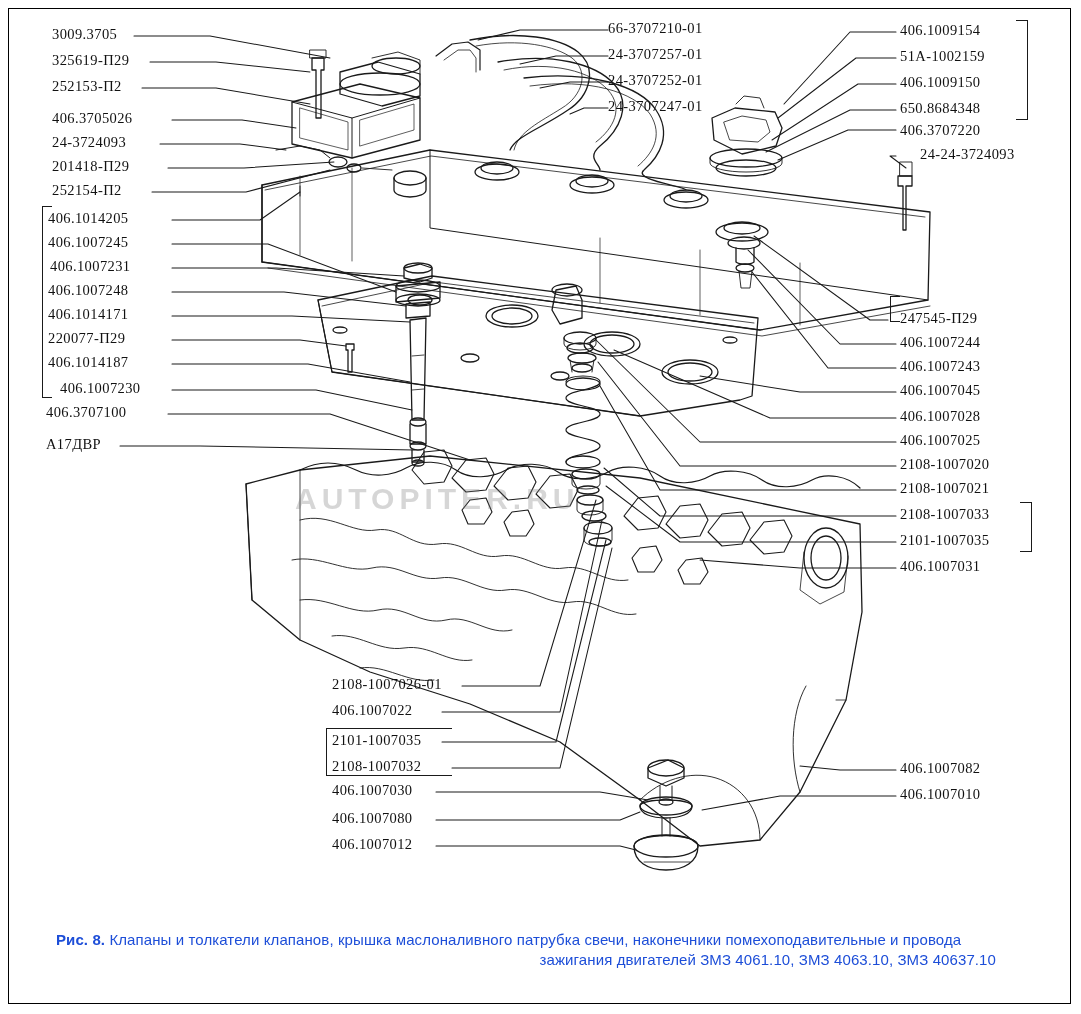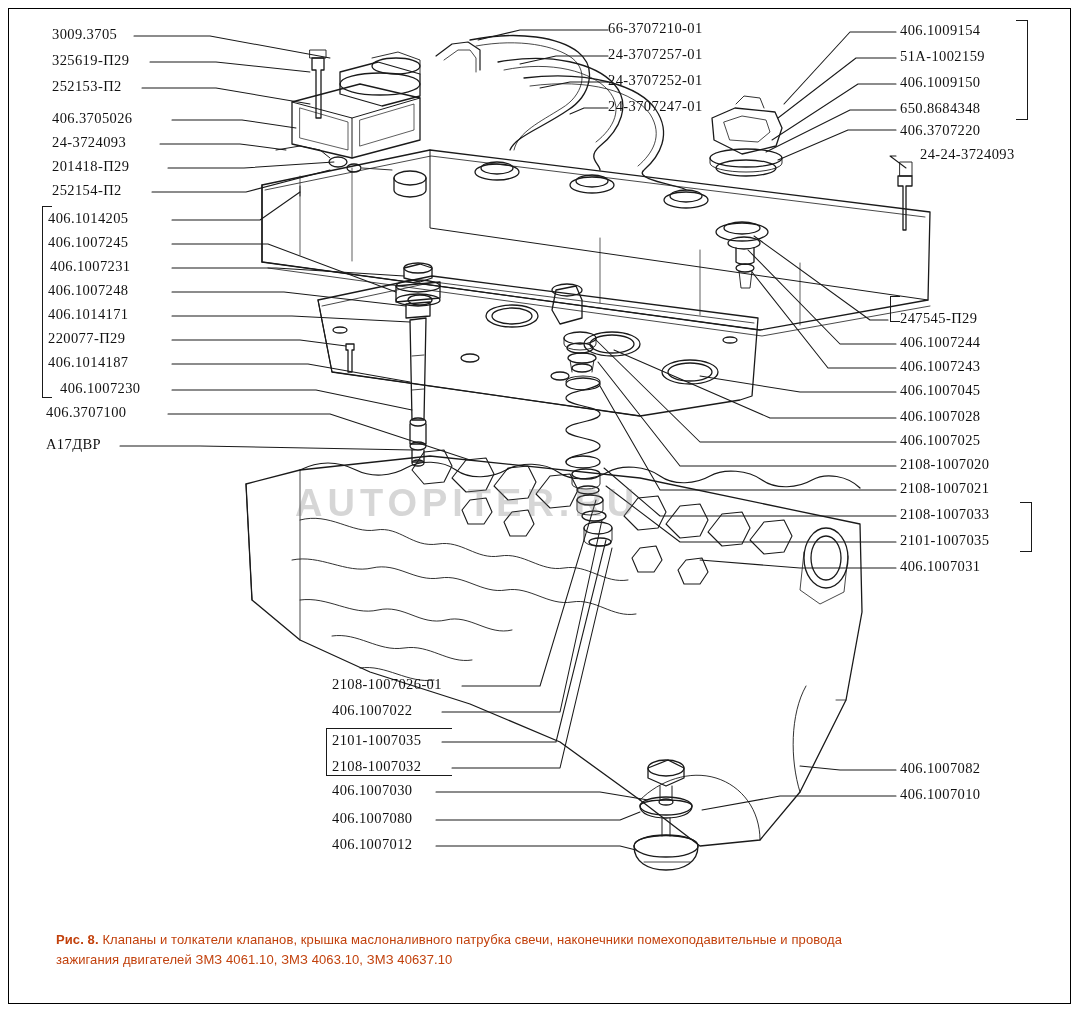--- a/index.html
+++ b/index.html
@@ -55,37 +55,37 @@
     top: 0;
     width: 1081px;
     height: 1014px;
   }
   .caption {
     position: absolute;
     left: 56px;
     top: 930px;
     width: 980px;
     font-family: "Liberation Sans", sans-serif;
-    font-size: 13px;
+    font-size: 15px;
     line-height: 20px;
-    color: #c2410c;
+    color: #1d4ed8;
     letter-spacing: 0.1px;
   }
   .caption b { font-weight: bold; }
   .caption .l2 {
     display: block;
-    text-align: left;
+    text-align: right;
     width: 940px;
   }
   .watermark {
     position: absolute;
     left: 295px;
     top: 482px;
     font-family: "Liberation Sans", sans-serif;
-    font-size: 38px;
+    font-size: 30px;
     font-weight: bold;
     letter-spacing: 5px;
     color: rgba(120,120,120,0.30);
     user-select: none;
   }
 </style>
 </head>
 <body>
 
 <div id="page">

